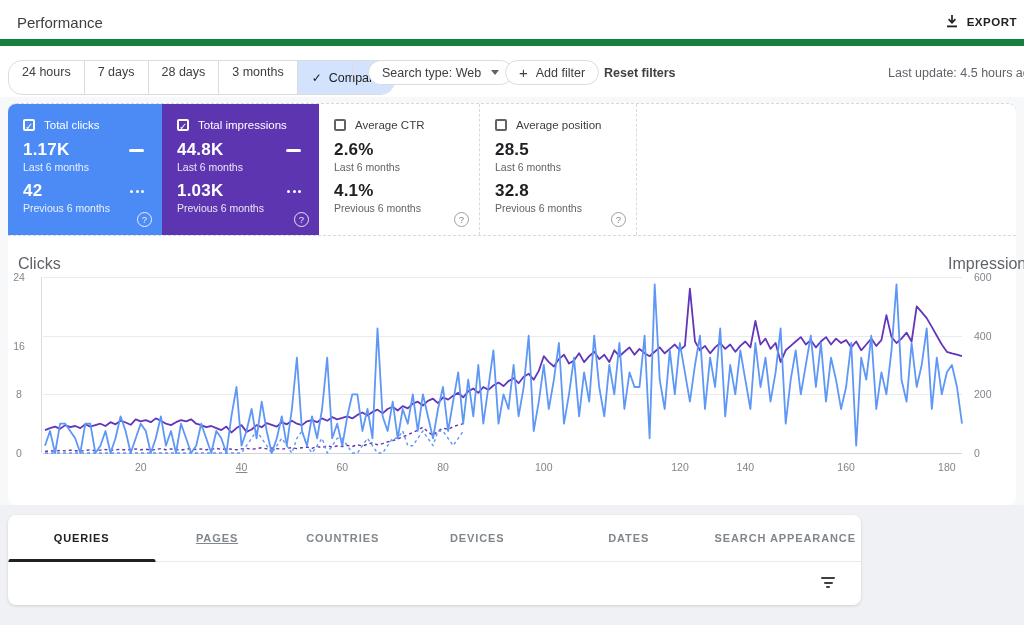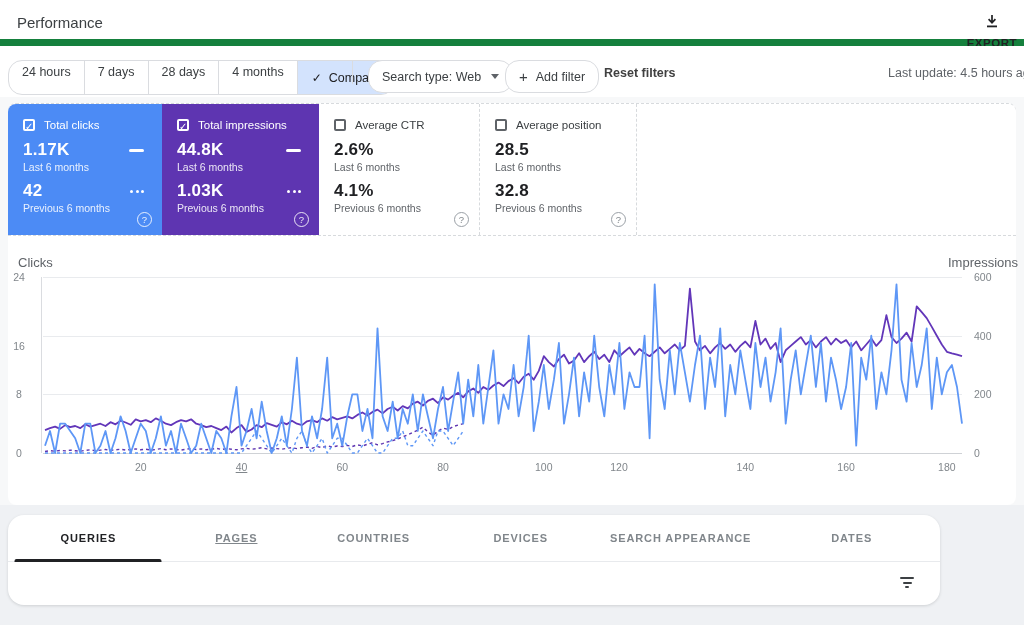--- a/index.html
+++ b/index.html
@@ -3,32 +3,32 @@
 <meta charset="utf-8">
 <style>
   * { margin:0; padding:0; box-sizing:border-box; }
   html,body { width:1024px; height:625px; }
   body { position:relative; overflow:hidden; background:#fff;
          font-family:"Liberation Sans", Arial, sans-serif; color:#202124; }
 
   
   .topbar { position:absolute; left:0; top:0; width:1024px; height:46px; background:#fff; border-bottom:7px solid #15803d; }
   .page-title { position:absolute; left:17px; top:14px; font-size:15px; color:#3c4043; }
-  .export-btn { position:absolute; right:3px; top:12px; display:flex; align-items:center; gap:8px; cursor:pointer; padding:2px 4px;flex-direction:column; }
+  .export-btn { position:absolute; right:3px; top:12px; display:flex; align-items:center; gap:8px; cursor:pointer; padding:2px 4px; }
   .export-btn span { font-size:11.5px; font-weight:bold; letter-spacing:.5px; color:#202124; }
 
   
   .filter-row { position:absolute; left:0; top:46px; width:1024px; height:51px; background:#fff; }
   .range-group { position:absolute; left:8px; top:14px; display:flex; height:35px; border:1px solid #dadce0; border-radius:14px; overflow:hidden; background:#fff; }
   .range-seg { padding:0 13px; font-size:12.5px; color:#3c4043; line-height:23px; border-right:1px solid #dadce0; white-space:nowrap; cursor:pointer; }
   .range-seg:last-child { border-right:none; }
   .compare-seg { background:#d3e3fd; display:flex; align-items:center; gap:7px; padding:0 14px; font-size:12.5px; color:#202124; cursor:pointer; }
   .check-glyph { font-size:12px; color:#202124; }
   .v-divider { position:absolute; left:352px; top:15px; width:1px; height:23px; background:#dadce0; }
-  .chip { position:absolute; top:14px; height:33px; display:flex; align-items:center; gap:8px; border:1px solid #dadce0; border-radius:14px; padding:0 13px; font-size:12.5px; color:#3c4043; background:#fff; cursor:pointer; white-space:nowrap; }
+  .chip { position:absolute; top:14px; height:25px; display:flex; align-items:center; gap:8px; border:1px solid #dadce0; border-radius:14px; padding:0 13px; font-size:12.5px; color:#3c4043; background:#fff; cursor:pointer; white-space:nowrap; }
   .chip-search { left:368px; }
   .chip-add { left:505px; }
   .caret-down { width:0; height:0; border-left:4px solid transparent; border-right:4px solid transparent; border-top:5px solid #5f6368; margin-left:2px; }
   .plus-glyph { font-size:15px; color:#3c4043; line-height:1; }
   .reset-link { position:absolute; left:604px; top:20px; font-size:12.5px; color:#404040; font-weight:bold; cursor:pointer; white-space:nowrap; }
   .last-update { position:absolute; left:888px; top:20px; font-size:12.5px; color:#5f6368; white-space:nowrap; }
 
   
   .mid-bg { position:absolute; left:0; top:97px; width:1024px; height:408px; background:#f7f8f9; }
   .main-panel { position:absolute; left:8px; top:103px; width:1008px; height:402px; background:#fff; border-top:1px dashed #d7dadd; border-radius:8px; }
@@ -53,35 +53,35 @@
   .mcard.c1 .caption, .mcard.c2 .caption { color:rgba(255,255,255,.88); }
   .mcard.c3 .caption, .mcard.c4 .caption { color:#5f6368; }
   .dash-ic { width:15px; height:3px; border-radius:2px; background:#fff; }
   .dots-ic { display:flex; gap:2.5px; }
   .dots-ic i { width:3px; height:3px; border-radius:50%; background:#fff; }
   .help-ic { position:absolute; right:10px; bottom:8px; width:15px; height:15px; border-radius:50%; font-size:9.5px; line-height:13px; text-align:center; }
   .mcard.c1 .help-ic, .mcard.c2 .help-ic { border:1.4px solid rgba(255,255,255,.85); color:rgba(255,255,255,.9); }
   .mcard.c3 .help-ic, .mcard.c4 .help-ic { border:1.4px solid #9aa0a6; color:#80868b; }
 
   
-  .axis-title { position:absolute; font-size:13px; color:#5f6368; }
+  .axis-title { position:absolute; font-size:16px; color:#5f6368; }
   #clicks-title { left:18px; top:255px; }
   #impr-title { left:948px; top:255px; width:60px; text-align:right; }
   .ytick { position:absolute; font-size:10.5px; color:#80868b; }
   .ytick.left { width:38px; text-align:center; left:0; }
   .ytick.right { left:974px; text-align:left; }
   .xtick { position:absolute; top:461px; width:30px; text-align:center; font-size:10.5px; color:#80868b; }
   .gridline { position:absolute; left:43px; width:919px; height:1px; background:#e9ebee; }
   .gridline.base { background:#cfd2d6; }
   .yaxis-line { position:absolute; left:41px; top:277px; width:1px; height:176px; background:#dadce0; }
   #chart-svg { position:absolute; left:45px; top:277px; overflow:visible; }
 
   
   .bottom-bg { position:absolute; left:0; top:505px; width:1024px; height:120px; background:#eff1f4; }
-  .tabs-card { position:absolute; left:8px; top:515px; width:932px; height:90px; background:#fff; border-radius:16px; box-shadow:0 1px 3px rgba(60,64,67,.18); }
+  .tabs-card { position:absolute; left:8px; top:515px; width:853px; height:90px; background:#fff; border-radius:8px; box-shadow:0 1px 3px rgba(60,64,67,.18); }
   .tabs-row { display:flex; height:47px; border-bottom:1px solid #e8eaed; }
   .tab { position:relative; display:flex; align-items:center; justify-content:center; font-size:11px; font-weight:bold; letter-spacing:.9px; color:#80868b; cursor:pointer; white-space:nowrap; }
   .tab.t1{flex:174 0 0;} .tab.t2{flex:146 0 0;text-decoration:underline;} .tab.t3{flex:151 0 0;} .tab.t4{flex:167 0 0;} .tab.t5{flex:179 0 0;} .tab.t6{flex:191 0 0;}
   .tab.active { color:#202124; }
   .tab.active::after { content:""; position:absolute; left:50%; transform:translateX(-50%); bottom:-1px; width:147px; height:3px; background:#202124; border-radius:2px 2px 0 0; }
   .table-toolbar { position:relative; height:42px; }
   .filter-list-icon { position:absolute; right:24px; top:13px; display:flex; flex-direction:column; align-items:center; gap:2.5px; cursor:pointer; padding:2px; }
   .filter-list-icon i { display:block; height:2px; background:#3c4043; border-radius:1px; }
   .filter-list-icon i:nth-child(1){ width:14px; }
   .filter-list-icon i:nth-child(2){ width:9px; }
@@ -99,21 +99,21 @@
     </svg>
     <span>EXPORT</span>
   </div>
 </div>
 
 <div class="filter-row">
   <div class="range-group">
     <div class="range-seg">24 hours</div>
     <div class="range-seg">7 days</div>
     <div class="range-seg">28 days</div>
-    <div class="range-seg">4 months</div>
+    <div class="range-seg">3 months</div>
     <div class="compare-seg">
       <span class="check-glyph">✓</span>
       <span>Compare</span>
     </div>
   </div>
   <div class="v-divider"></div>
   <div class="chip chip-search">
     <span>Search type: Web</span>
     <span class="caret-down"></span>
   </div>
@@ -228,41 +228,41 @@
     <div class="ytick right" style="top: 329.667px;">400</div>
     <div class="ytick right" style="top: 388.333px;">200</div>
     <div class="ytick right" style="top: 447px;">0</div>
   </div>
 <div id="xticks">
     <div class="xtick" style="left: 125.731px;">20</div>
     <div class="xtick" style="left: 226.5px; text-decoration: underline;">40</div>
     <div class="xtick" style="left: 327.269px;">60</div>
     <div class="xtick" style="left: 428.038px;">80</div>
     <div class="xtick" style="left: 528.808px;">100</div>
-    <div class="xtick" style="left: 604px;">120</div>
+    <div class="xtick" style="left: 665px;">120</div>
     <div class="xtick" style="left: 730.346px;">140</div>
     <div class="xtick" style="left: 831.115px;">160</div>
     <div class="xtick" style="left: 931.885px;">180</div>
   </div>
 <svg id="chart-svg" width="917" height="176">
     <path d="M0.0 174.5L5.0 173.7L10.1 174.2L15.1 173.4L20.2 173.9L25.2 173.1L30.2 173.7L35.3 174.2L40.3 173.4L45.3 172.8L50.4 173.7L55.4 173.1L60.5 172.5L65.5 173.4L70.5 172.8L75.6 172.2L80.6 173.1L85.7 172.5L90.7 171.9L95.7 172.8L100.8 172.2L105.8 173.1L110.8 172.5L115.9 171.6L120.9 172.8L126.0 171.9L131.0 172.5L136.0 173.1L141.1 172.2L146.1 171.6L151.2 172.5L156.2 171.9L161.2 172.8L166.3 172.2L171.3 171.3L176.3 172.5L181.4 171.6L186.4 172.2L191.5 172.8L196.5 171.9L201.5 171.3L206.6 172.2L211.6 171.6L216.7 170.7L221.7 171.9L226.7 171.0L231.8 171.6L236.8 172.2L241.8 171.3L246.9 170.7L251.9 171.6L257.0 170.7L262.0 170.1L267.0 171.3L272.1 169.5L277.1 170.7L282.2 168.7L287.2 170.1L292.2 169.0L297.3 169.5L302.3 168.4L307.3 169.5L312.4 167.8L317.4 169.0L322.5 167.2L327.5 165.7L332.5 167.8L337.6 166.6L342.6 164.9L347.7 163.7L352.7 161.9L357.7 159.9L362.8 157.8L367.8 155.5L372.8 153.1L377.9 150.2L382.9 154.9L388.0 158.4L393.0 154.0L398.0 151.1L403.1 152.5L408.1 149.6L413.2 148.1L418.2 146.7" fill="none" stroke="#5e35b1" stroke-width="1.4" stroke-linejoin="round" stroke-dasharray="3,3"></path>
     <path d="M0.0 176.0L5.0 176.0L10.1 176.0L15.1 176.0L20.2 176.0L25.2 176.0L30.2 176.0L35.3 176.0L40.3 176.0L45.3 176.0L50.4 176.0L55.4 176.0L60.5 176.0L65.5 176.0L70.5 176.0L75.6 176.0L80.6 176.0L85.7 176.0L90.7 176.0L95.7 176.0L100.8 176.0L105.8 176.0L110.8 176.0L115.9 176.0L120.9 176.0L126.0 176.0L131.0 176.0L136.0 176.0L141.1 176.0L146.1 176.0L151.2 176.0L156.2 176.0L161.2 176.0L166.3 176.0L171.3 176.0L176.3 176.0L181.4 176.0L186.4 176.0L191.5 176.0L196.5 176.0L201.5 168.7L206.6 161.3L211.6 154.0L216.7 161.3L221.7 168.7L226.7 176.0L231.8 168.7L236.8 161.3L241.8 168.7L246.9 176.0L251.9 161.3L257.0 154.0L262.0 168.7L267.0 176.0L272.1 168.7L277.1 161.3L282.2 176.0L287.2 168.7L292.2 161.3L297.3 161.3L302.3 168.7L307.3 176.0L312.4 176.0L317.4 168.7L322.5 161.3L327.5 168.7L332.5 176.0L337.6 176.0L342.6 168.7L347.7 161.3L352.7 161.3L357.7 154.0L362.8 168.7L367.8 168.7L372.8 161.3L377.9 154.0L382.9 161.3L388.0 168.7L393.0 154.0L398.0 154.0L403.1 161.3L408.1 168.7L413.2 161.3L418.2 154.0" fill="none" stroke="#5e97f6" stroke-width="1.4" stroke-linejoin="round" stroke-dasharray="3,3"></path>
     <path d="M0.0 153.1L5.0 151.1L10.1 149.6L15.1 151.9L20.2 148.1L25.2 150.2L30.2 149.0L35.3 151.1L40.3 147.3L45.3 149.6L50.4 148.1L55.4 146.7L60.5 149.0L65.5 145.2L70.5 147.3L75.6 143.7L80.6 145.5L85.7 147.8L90.7 142.3L95.7 144.3L100.8 143.1L105.8 145.2L110.8 141.4L115.9 143.7L120.9 146.7L126.0 148.1L131.0 145.2L136.0 143.1L141.1 144.3L146.1 142.3L151.2 146.7L156.2 148.1L161.2 150.2L166.3 149.0L171.3 151.1L176.3 153.1L181.4 149.6L186.4 155.5L191.5 151.1L196.5 148.1L201.5 154.9L206.6 152.5L211.6 148.1L216.7 150.2L221.7 146.1L226.7 147.8L231.8 149.6L236.8 145.2L241.8 147.3L246.9 143.7L251.9 146.7L257.0 148.1L262.0 144.3L267.0 143.1L272.1 145.2L277.1 141.4L282.2 143.7L287.2 140.2L292.2 142.3L297.3 140.8L302.3 139.3L307.3 141.4L312.4 137.9L317.4 135.5L322.5 138.5L327.5 134.9L332.5 132.6L337.6 136.4L342.6 132.0L347.7 129.7L352.7 133.5L357.7 129.1L362.8 131.4L367.8 126.7L372.8 124.7L377.9 128.5L382.9 123.8L388.0 121.7L393.0 126.1L398.0 120.3L403.1 122.6L408.1 118.8L413.2 115.9L418.2 120.3L423.2 114.4L428.3 111.5L433.3 115.9L438.3 110.0L443.4 112.9L448.4 108.5L453.5 105.6L458.5 109.1L463.5 104.1L468.6 101.2L473.6 106.2L478.7 99.7L483.7 96.8L488.7 102.7L493.8 93.9L498.8 79.2L503.8 85.1L508.9 89.5L513.9 82.1L519.0 77.7L524.0 86.5L529.0 83.6L534.1 76.3L539.1 85.1L544.2 79.2L549.2 74.8L554.2 82.1L559.3 77.7L564.3 85.1L569.3 73.3L574.4 79.2L579.4 74.8L584.5 70.4L589.5 77.7L594.5 71.9L599.6 76.3L604.6 79.2L609.7 74.8L614.7 70.4L619.7 76.3L624.8 71.9L629.8 67.5L634.8 73.3L639.9 68.9L644.9 11.7L650.0 64.5L655.0 73.3L660.0 68.9L665.1 76.3L670.1 70.4L675.2 66.0L680.2 71.9L685.2 67.5L690.3 74.8L695.3 68.9L700.3 64.5L705.4 70.4L710.4 44.0L715.5 67.5L720.5 61.6L725.5 71.9L730.6 66.0L735.6 85.1L740.7 73.3L745.7 68.9L750.7 64.5L755.8 60.1L760.8 67.5L765.8 63.1L770.9 70.4L775.9 64.5L781.0 60.1L786.0 67.5L791.0 61.6L796.1 66.0L801.1 63.1L806.2 70.4L811.2 64.5L816.2 73.3L821.3 67.5L826.3 61.6L831.3 68.9L836.4 63.1L841.4 38.1L846.5 60.1L851.5 66.0L856.5 61.6L861.6 55.7L866.6 64.5L871.7 29.3L876.7 35.2L881.7 41.1L886.8 49.9L891.8 58.7L896.8 67.5L901.9 74.8L906.9 76.3L912.0 77.7L917.0 79.2" fill="none" stroke="#6236b9" stroke-width="1.8" stroke-linejoin="round"></path>
     <path d="M0.0 168.7L5.0 154.0L10.1 176.0L15.1 146.7L20.2 146.7L25.2 154.0L30.2 161.3L35.3 176.0L40.3 146.7L45.3 146.7L50.4 176.0L55.4 168.7L60.5 154.0L65.5 176.0L70.5 161.3L75.6 139.3L80.6 154.0L85.7 176.0L90.7 161.3L95.7 146.7L100.8 154.0L105.8 176.0L110.8 161.3L115.9 139.3L120.9 168.7L126.0 154.0L131.0 176.0L136.0 146.7L141.1 161.3L146.1 176.0L151.2 168.7L156.2 146.7L161.2 161.3L166.3 176.0L171.3 154.0L176.3 161.3L181.4 176.0L186.4 139.3L191.5 110.0L196.5 168.7L201.5 154.0L206.6 132.0L211.6 161.3L216.7 124.7L221.7 154.0L226.7 176.0L231.8 161.3L236.8 139.3L241.8 168.7L246.9 132.0L251.9 80.7L257.0 154.0L262.0 168.7L267.0 139.3L272.1 161.3L277.1 132.0L282.2 80.7L287.2 161.3L292.2 146.7L297.3 168.7L302.3 139.3L307.3 117.3L312.4 117.3L317.4 154.0L322.5 132.0L327.5 161.3L332.5 51.3L337.6 139.3L342.6 154.0L347.7 124.7L352.7 161.3L357.7 132.0L362.8 146.7L367.8 117.3L372.8 154.0L377.9 117.3L382.9 139.3L388.0 161.3L393.0 132.0L398.0 110.0L403.1 154.0L408.1 124.7L413.2 95.3L418.2 146.7L423.2 102.7L428.3 139.3L433.3 88.0L438.3 146.7L443.4 110.0L448.4 73.3L453.5 146.7L458.5 117.3L463.5 132.0L468.6 88.0L473.6 139.3L478.7 110.0L483.7 58.7L488.7 154.0L493.8 124.7L498.8 88.0L503.8 132.0L508.9 102.7L513.9 66.0L519.0 146.7L524.0 117.3L529.0 80.7L534.1 139.3L539.1 95.3L544.2 124.7L549.2 58.7L554.2 110.0L559.3 139.3L564.3 88.0L569.3 117.3L574.4 66.0L579.4 132.0L584.5 95.3L589.5 110.0L594.5 110.0L599.6 58.7L604.6 161.3L609.7 7.3L614.7 102.7L619.7 132.0L624.8 73.3L629.8 117.3L634.8 66.0L639.9 95.3L644.9 124.7L650.0 88.0L655.0 58.7L660.0 132.0L665.1 80.7L670.1 110.0L675.2 51.3L680.2 139.3L685.2 88.0L690.3 117.3L695.3 73.3L700.3 102.7L705.4 132.0L710.4 66.0L715.5 110.0L720.5 80.7L725.5 124.7L730.6 95.3L735.6 51.3L740.7 146.7L745.7 102.7L750.7 73.3L755.8 117.3L760.8 88.0L765.8 58.7L770.9 110.0L775.9 66.0L781.0 124.7L786.0 80.7L791.0 102.7L796.1 132.0L801.1 110.0L806.2 66.0L811.2 168.7L816.2 80.7L821.3 102.7L826.3 58.7L831.3 132.0L836.4 95.3L841.4 117.3L846.5 73.3L851.5 7.3L856.5 102.7L861.6 124.7L866.6 66.0L871.7 110.0L876.7 88.0L881.7 51.3L886.8 132.0L891.8 80.7L896.8 117.3L901.9 95.3L906.9 88.0L912.0 110.0L917.0 146.7" fill="none" stroke="#5e97f6" stroke-width="1.8" stroke-linejoin="round"></path>
   </svg>
 
 <div class="bottom-bg"></div>
 <div class="tabs-card">
   <div class="tabs-row">
     <div class="tab t1 active">QUERIES</div>
     <div class="tab t2">PAGES</div>
     <div class="tab t3">COUNTRIES</div>
     <div class="tab t4">DEVICES</div>
+    <div class="tab t6">DATES</div>
     <div class="tab t5">SEARCH APPEARANCE</div>
-    <div class="tab t6">DATES</div>
   </div>
   <div class="table-toolbar">
     <div class="filter-list-icon">
         <i></i>
         <i></i>
         <i></i>
       </div>
   </div>
 </div>
 

